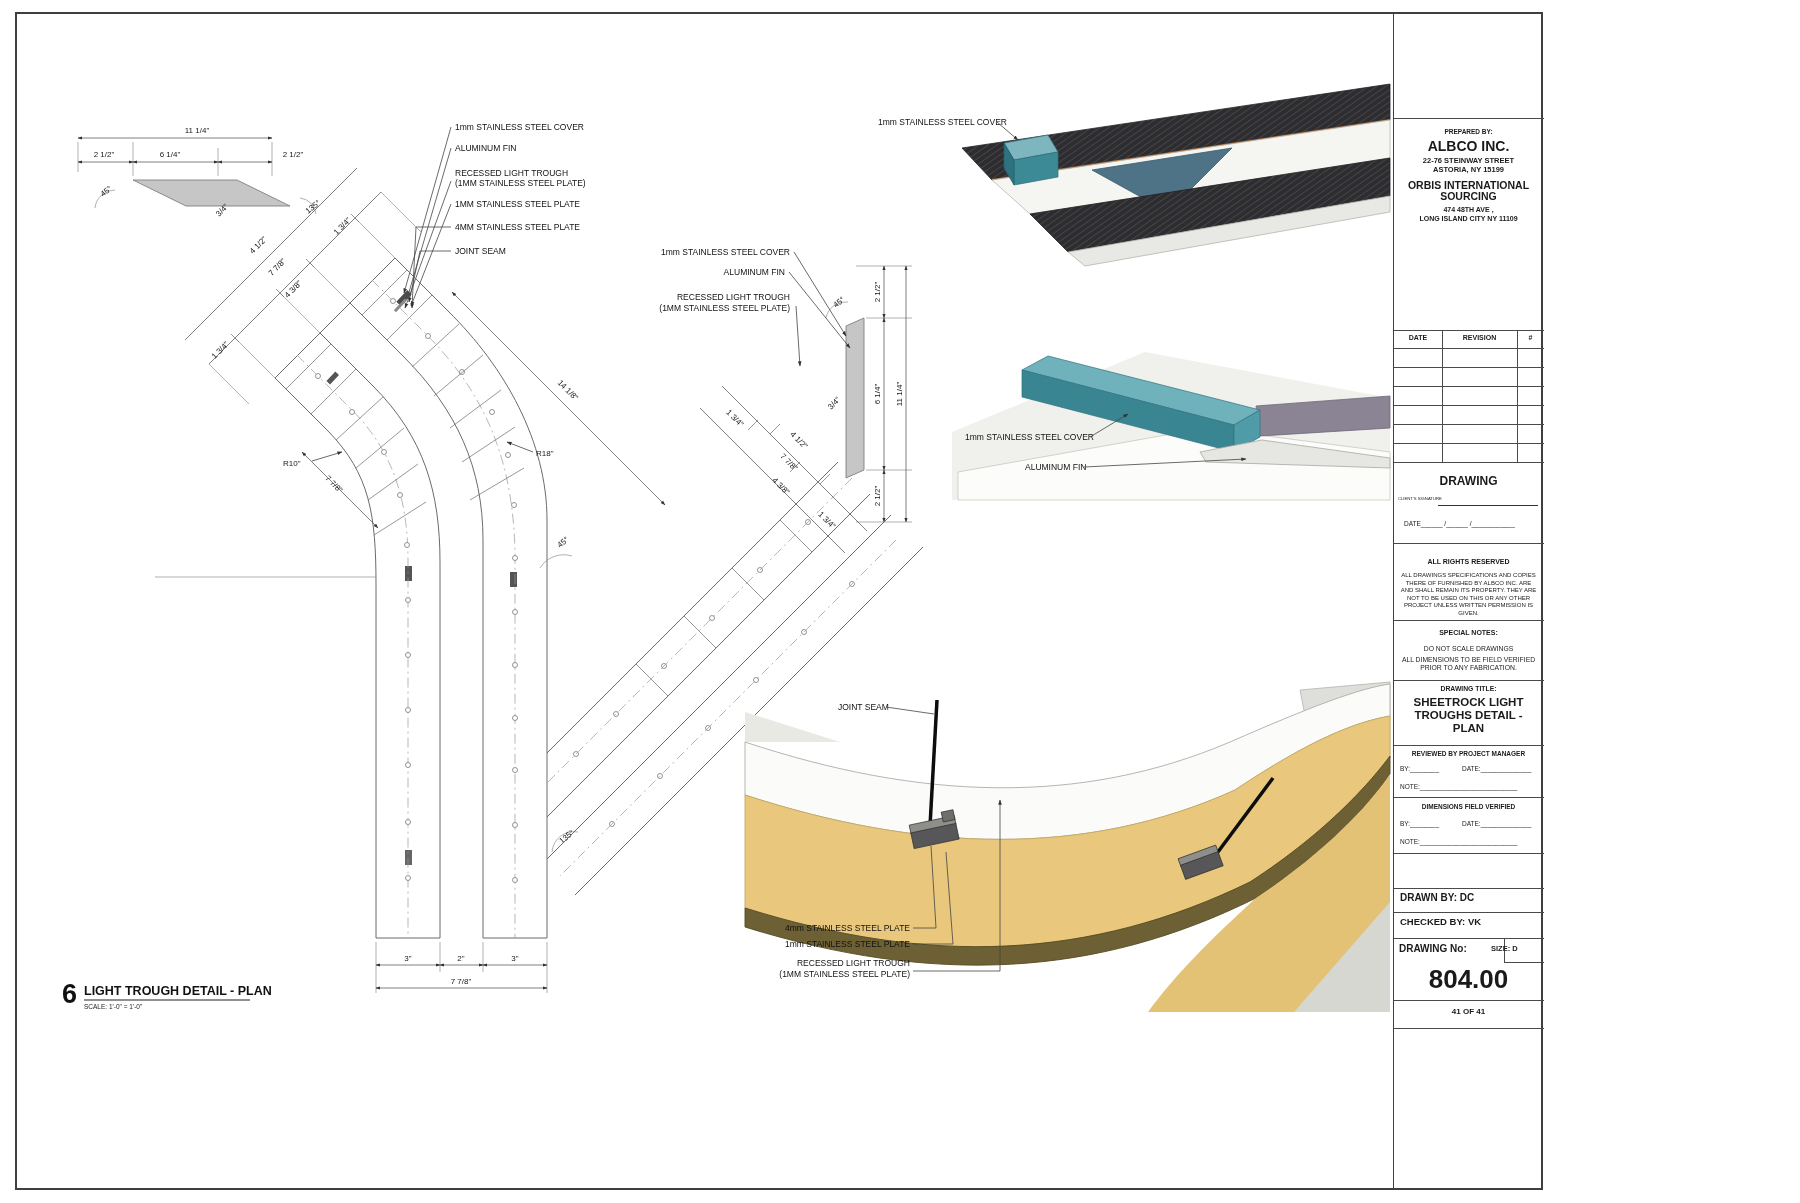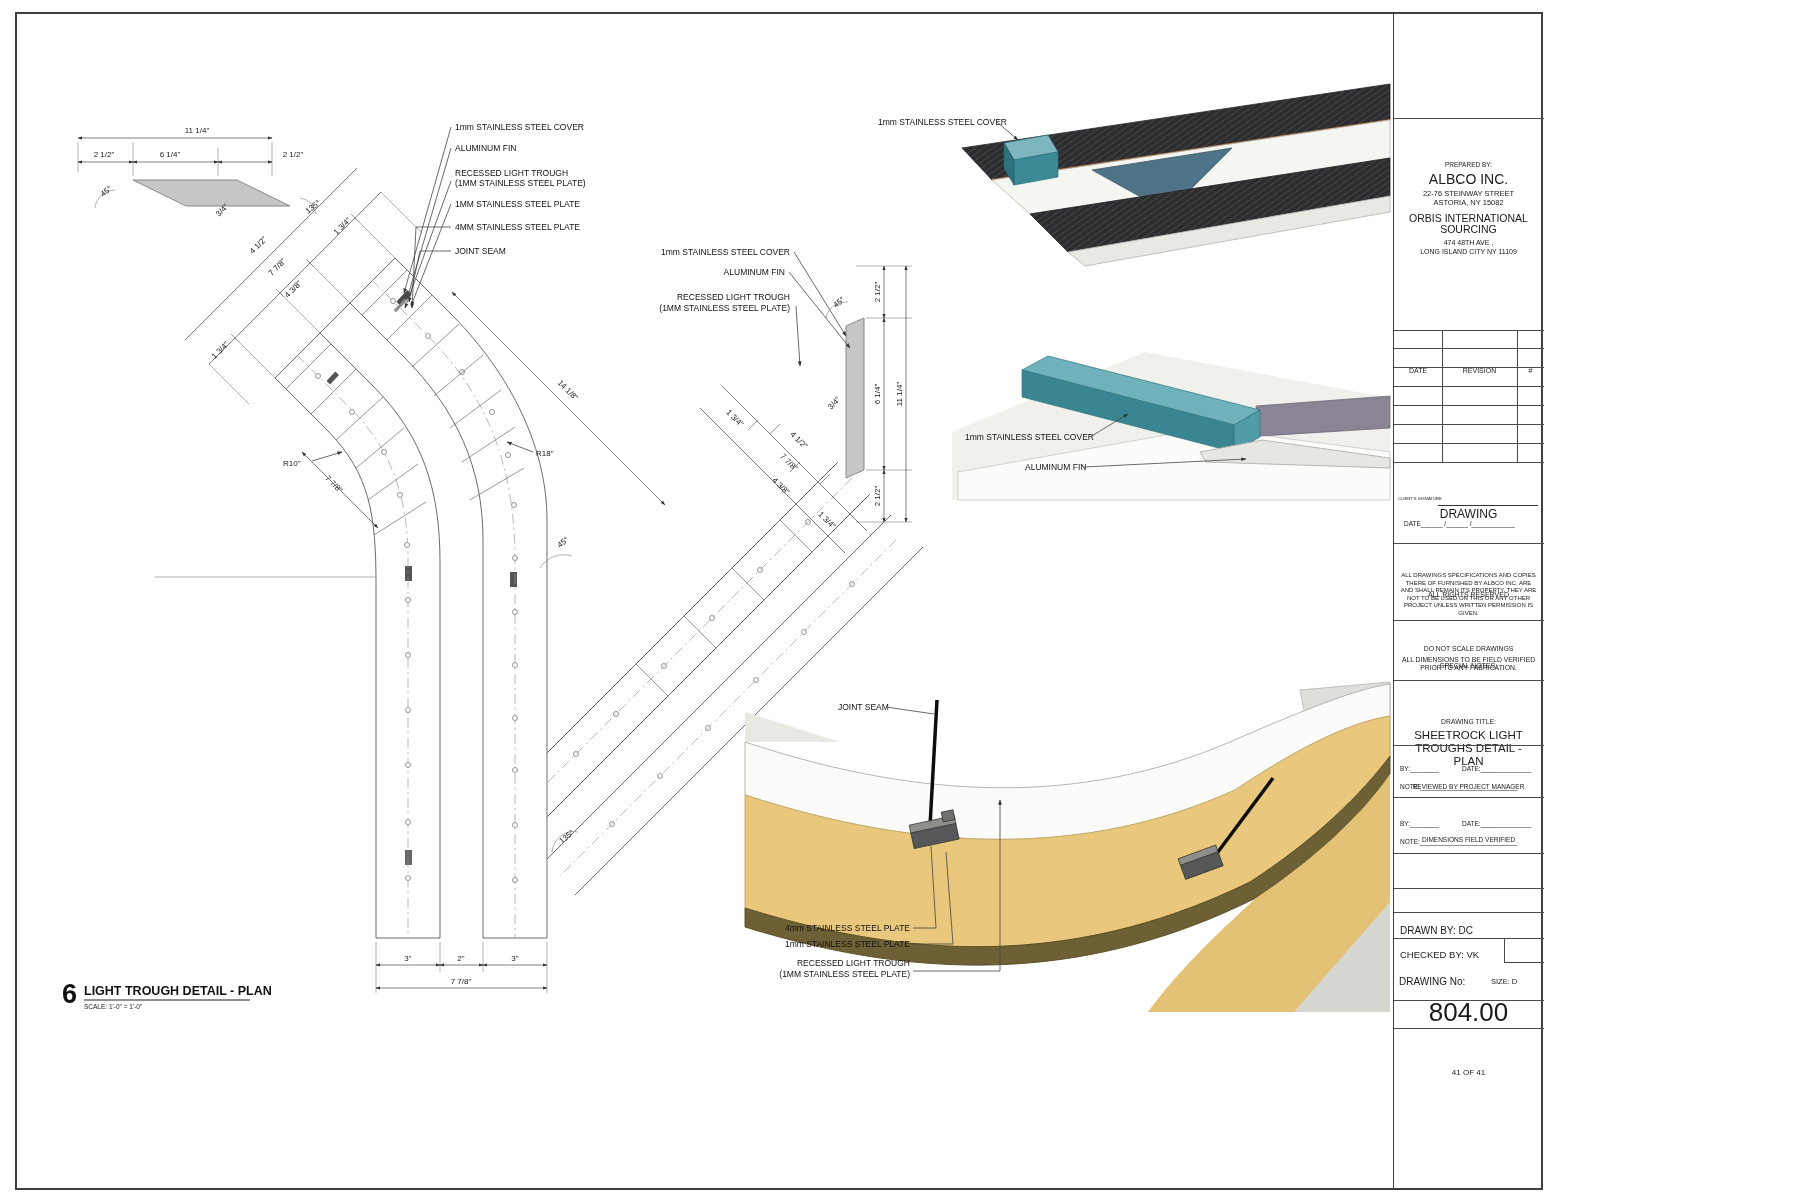--- a/index.html
+++ b/index.html
@@ -20,21 +20,21 @@
   .lead{stroke:#444;stroke-width:.8;fill:none;}
   .hole{fill:#fff;stroke:#7a7a7a;stroke-width:.8;}
   .tick{stroke:#6b6b6b;stroke-width:.7;}
   .seam{stroke:#0d0d0d;stroke-width:3.5;fill:none;}
   
   .tb{position:absolute;left:1393px;top:12px;width:150px;height:1178px;border-left:1.5px solid #3f3f3f;box-sizing:border-box;}
   .tb div{position:absolute;}
   .hl{left:0;width:150px;height:0;border-top:1px solid #4a4a4a;}
   .vl{width:0;border-left:1px solid #4a4a4a;}
   .t-c{left:0;right:0;text-align:center;}
-  .b{font-weight:normal;margin-top:33px;}
+  .b{font-weight:bold;}
 </style>
 </head>
 <body>
 
 <div class="frame"></div>
 
 <svg width="1800" height="1203" viewBox="0 0 1800 1203">
   <defs>
     <marker id="arr" viewBox="0 0 10 10" refX="9" refY="5" markerWidth="6.5" markerHeight="6.5" orient="auto-start-reverse">
       <path d="M0,1.5 L10,5 L0,8.5 Z" fill="#333"></path>
@@ -335,21 +335,21 @@
     <text class="vt-scale" x="84" y="1009">SCALE: 1'-0" = 1'-0"</text>
   </g>
 </svg>
 
 <div class="tb">
   <div class="hl" style="top:106px"></div>
 
   <div class="t-c b" style="top:116px;font-size:6.5px">PREPARED BY:</div>
   <div class="t-c b" style="top:126px;font-size:14px">ALBCO INC.</div>
   <div class="t-c b" style="top:144px;font-size:7.5px">22-76 STEINWAY STREET</div>
-  <div class="t-c b" style="top:153px;font-size:7.5px">ASTORIA, NY 15082</div>
+  <div class="t-c b" style="top:153px;font-size:7.5px">ASTORIA, NY 15199</div>
   <div class="t-c b" style="top:168px;font-size:10.5px;line-height:11px;padding:0 10px">ORBIS INTERNATIONAL SOURCING</div>
   <div class="t-c b" style="top:194px;font-size:7px">474 48TH AVE ,</div>
   <div class="t-c b" style="top:203px;font-size:7px">LONG ISLAND CITY NY 11109</div>
 
   <div class="hl" style="top:318px"></div>
   <div class="vl" style="left:48px;top:318px;height:132px"></div>
   <div class="vl" style="left:123px;top:318px;height:132px"></div>
   <div class="b" style="top:322px;left:0;width:48px;text-align:center;font-size:7px">DATE</div>
   <div class="b" style="top:322px;left:48px;width:75px;text-align:center;font-size:7px">REVISION</div>
   <div class="b" style="top:322px;left:123px;width:27px;text-align:center;font-size:7px">#</div>
@@ -397,15 +397,15 @@
   <div class="hl" style="top:900px"></div>
   <div class="b" style="top:904px;left:6px;font-size:9.5px">CHECKED BY: VK</div>
   <div class="hl" style="top:926px"></div>
 
   <div class="b" style="top:931px;left:5px;font-size:10px">DRAWING No:</div>
   <div class="vl" style="left:110px;top:926px;height:24px"></div>
   <div class="hl" style="top:950px;left:110px;width:40px"></div>
   <div class="b" style="top:932px;left:97px;font-size:7.5px">SIZE: D</div>
   <div class="t-c b" style="top:952px;font-size:26px">804.00</div>
   <div class="hl" style="top:988px"></div>
-  <div class="t-c b" style="top:1023px;font-size:8px">41 OF 41</div>
+  <div class="t-c b" style="top:995px;font-size:8px">41 OF 41</div>
   <div class="hl" style="top:1016px"></div>
 </div>
 
 </body></html>

